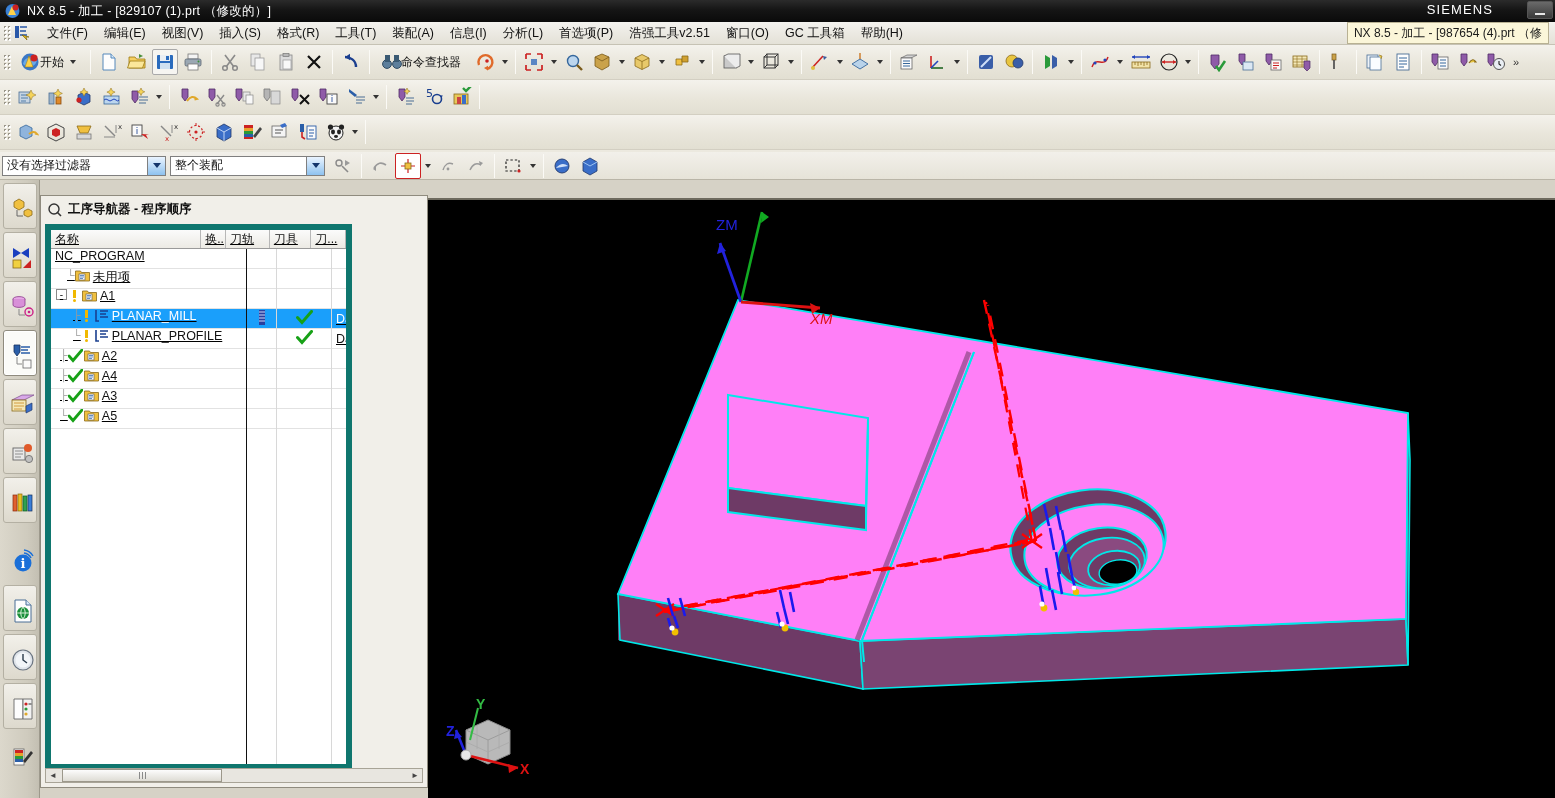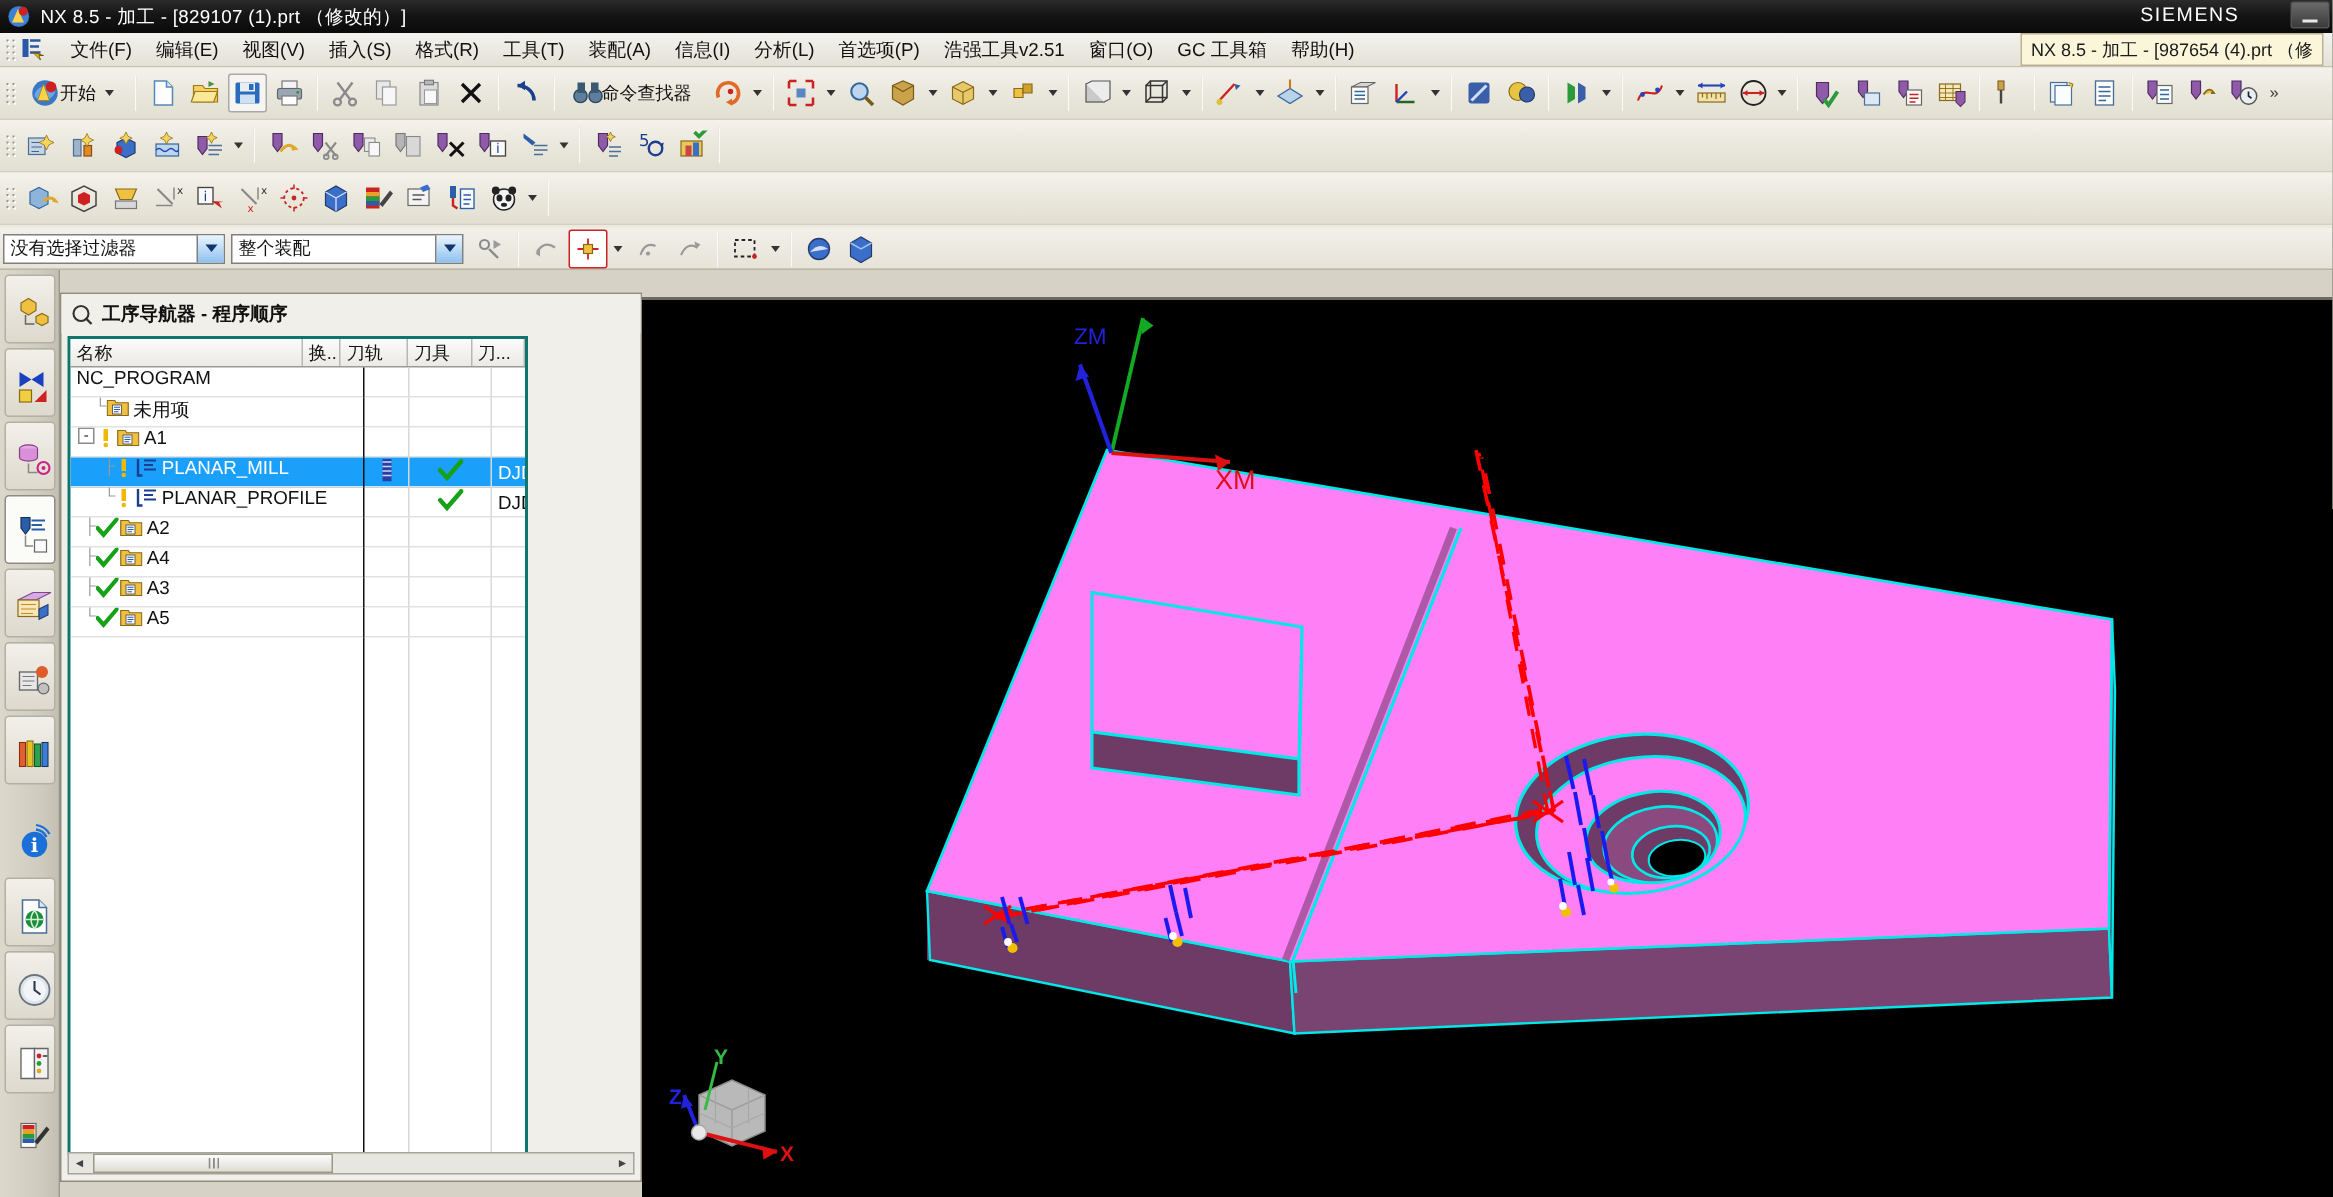--- a/index.html
+++ b/index.html
@@ -147,21 +147,21 @@
   }
   .nav-head {
     height: 26px; display: flex; align-items: center; padding-left: 6px;
     background: #f1efe9;
   }
   .nav-head-title {
     font-size: 12.5px; font-weight: bold; color: #111; margin-left: 6px;
   }
   .nav-table-wrap {
     position: absolute; left: 4px; top: 28px; width: 307px; height: 546px;
-    border: 2px solid #0f766e; background: #ffffff; overflow: hidden;
+    border: 6px solid #0f766e; background: #ffffff; overflow: hidden; text-decoration: underline;
   }
   .thead { display: flex; height: 19px;
     background: linear-gradient(to bottom,#fbfbfb,#eceae4);
     border-bottom: 1px solid #9a9a9a; }
   .th {
     font-size: 12px; color: #111; padding: 1px 4px;
     border-right: 1px solid #b7b7b7; display: flex; align-items: center;
     overflow: hidden; white-space: nowrap;
   }
   .tbody { position: relative; }
@@ -923,21 +923,21 @@
             <ellipse cx="11" cy="14.5" rx="2" ry="1.4" fill="#222"></ellipse>
           </svg>
         </span>
       </div>
       <span class="caret"></span>
       <div class="tb-sep"></div>
     </div>
   </div>
 
   <div class="selbar">
-    <div class="combo" style="width:148px">
+    <div class="combo" style="width:164px">
       <span class="cv">没有选择过滤器</span>
       <span class="cbtn"></span>
     </div>
     <div class="combo" style="width:155px">
       <span class="cv">整个装配</span>
       <span class="cbtn"></span>
     </div>
     <div class="tbtn">
       <span class="ic">
         <svg width="20" height="20" viewBox="0 0 20 20">
@@ -1508,21 +1508,21 @@
         <path d="M90 568 l-10 -4 l1 9 z" fill="#dd1111"></path>
         <path d="M38 555 L28 530" stroke="#2222dd" stroke-width="2.6"></path>
         <path d="M28 530 l-2 9 l8 -2 z" fill="#2222dd"></path>
         <path d="M42 540 L50 508" stroke="#33bb44" stroke-width="2"></path>
         <circle cx="38" cy="555" r="5" fill="#e8e8e8" stroke="#aaa" stroke-width="1"></circle>
       </g>
     </svg>
 
     
     <div style="position:absolute;left:288px;top:16px;color:#2222dd;font-size:15px;font-family:'Liberation Sans',sans-serif;">ZM</div>
-    <div style="position:absolute;left:382px;top:110px;color:#dd1111;font-size:18px;font-family:'Liberation Sans',sans-serif;">XM</div>
+    <div style="position:absolute;left:382px;top:110px;color:#dd1111;font-size:15px;font-family:'Liberation Sans',sans-serif;font-style:italic;">XM</div>
 
     <div style="position:absolute;left:18px;top:523px;color:#2222dd;font-size:14px;font-weight:bold;font-family:'Liberation Sans',sans-serif;">Z</div>
     <div style="position:absolute;left:48px;top:496px;color:#33bb44;font-size:14px;font-weight:bold;font-family:'Liberation Sans',sans-serif;">Y</div>
     <div style="position:absolute;left:92px;top:561px;color:#dd1111;font-size:14px;font-weight:bold;font-family:'Liberation Sans',sans-serif;">X</div>
 
     
   </div>
 </div>
 
 </body></html>

